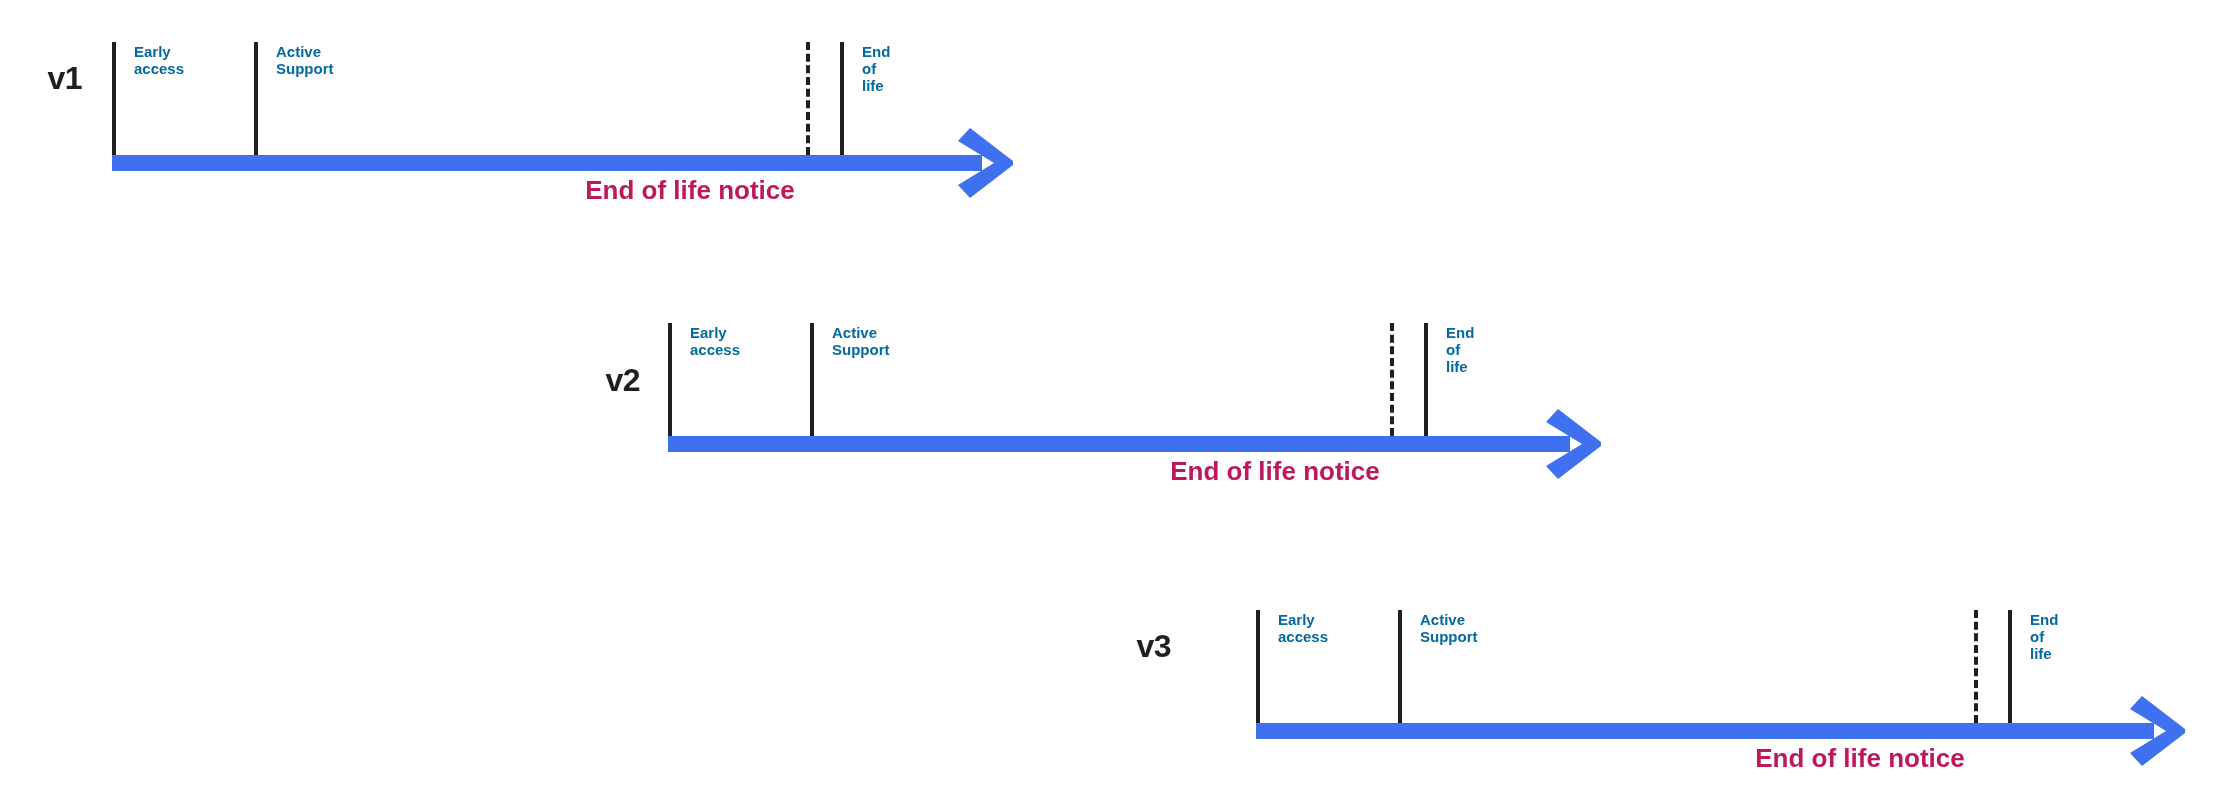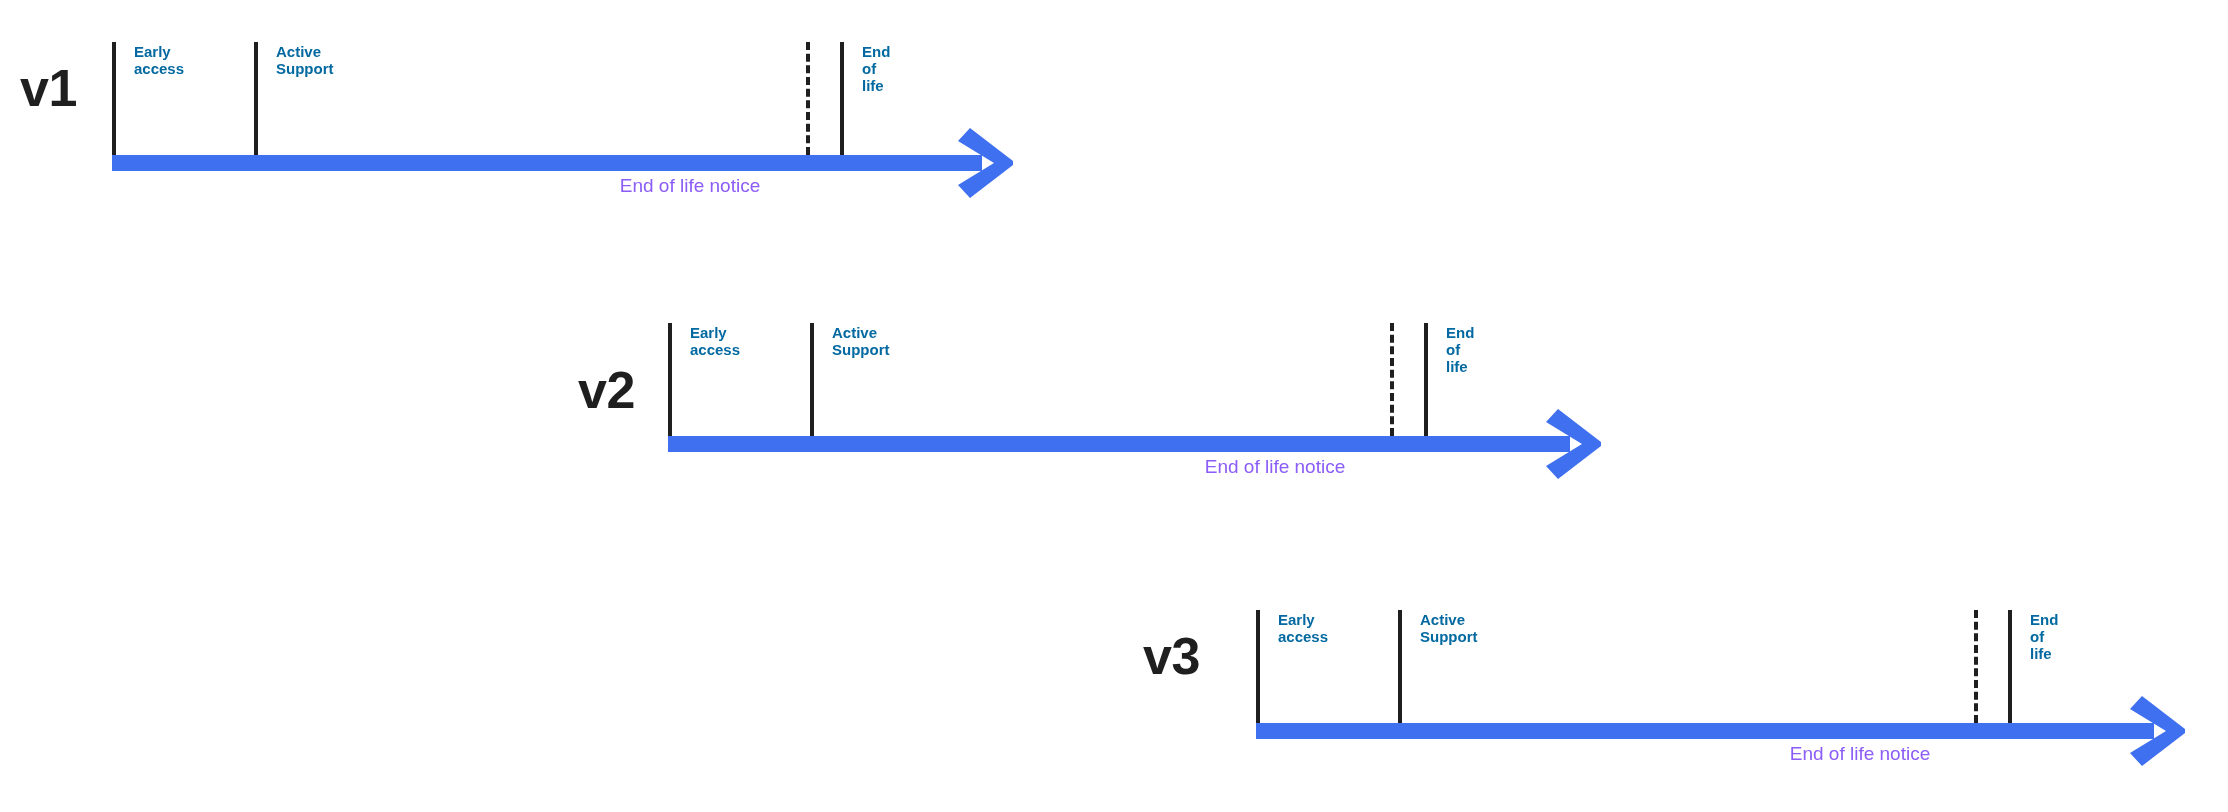--- a/index.html
+++ b/index.html
@@ -24,26 +24,27 @@
   
   .timeline-row {
     position: absolute;
     left: 0;
     top: 0;
   }
 
   
   .version-label {
     position: absolute;
-    font-size: 52px;
+    font-size: 32px;
     font-weight: 700;
     color: #1f1f1f;
     letter-spacing: -0.5px;
     line-height: 1;
     white-space: nowrap;
+    text-align: right;
   }
 
   
   .tick {
     position: absolute;
     width: 4px;
     background: #1f1f1f;
   }
 
   
@@ -69,23 +70,23 @@
     background: #3f70f0;
   }
   .arrow-head {
     position: absolute;
     overflow: visible;
   }
 
   
   .notice-label {
     position: absolute;
-    font-size: 19px;
-    font-weight: 400;
-    color: #8b5cf6;
+    font-size: 26px;
+    font-weight: 700;
+    color: #be185d;
     white-space: nowrap;
     text-align: center;
   }
 </style>
 </head>
 <body>
 
 <div id="diagram">
 
   <div class="timeline-row">
@@ -127,21 +128,21 @@
     <div class="arrow-shaft" style="left:668px; top:436px; width:902px; height:16px;"></div>
     <svg class="arrow-head" style="left:1546px; top:409px;" width="62" height="70" viewBox="0 0 62 70">
       <polygon points="12,0 55,33 55,37 12,70 0,57 36,35 0,13" fill="#3f70f0"></polygon>
     </svg>
 
     <div class="notice-label" style="left:1125px; top:456px; width:300px;">End of life notice</div>
   </div>
 
   <div class="timeline-row">
 
-    <div class="version-label" style="left:1143px; top:630px; width:62px;">v3</div>
+    <div class="version-label" style="left:1109px; top:630px; width:62px;">v3</div>
 
     <div class="tick" style="left:1256px; top:610px; height:113px;"></div>
     <div class="tick" style="left:1398px; top:610px; height:113px;"></div>
     <div class="tick-dashed" style="left:1974px; top:610px; height:113px;"></div>
     <div class="tick" style="left:2008px; top:610px; height:113px;"></div>
 
     <div class="phase-label" style="left:1278px; top:612px; width:112px;">Early
 access</div>
     <div class="phase-label" style="left:1420px; top:612px;">Active Support</div>
     <div class="phase-label" style="left:2030px; top:612px;">End of life</div>

